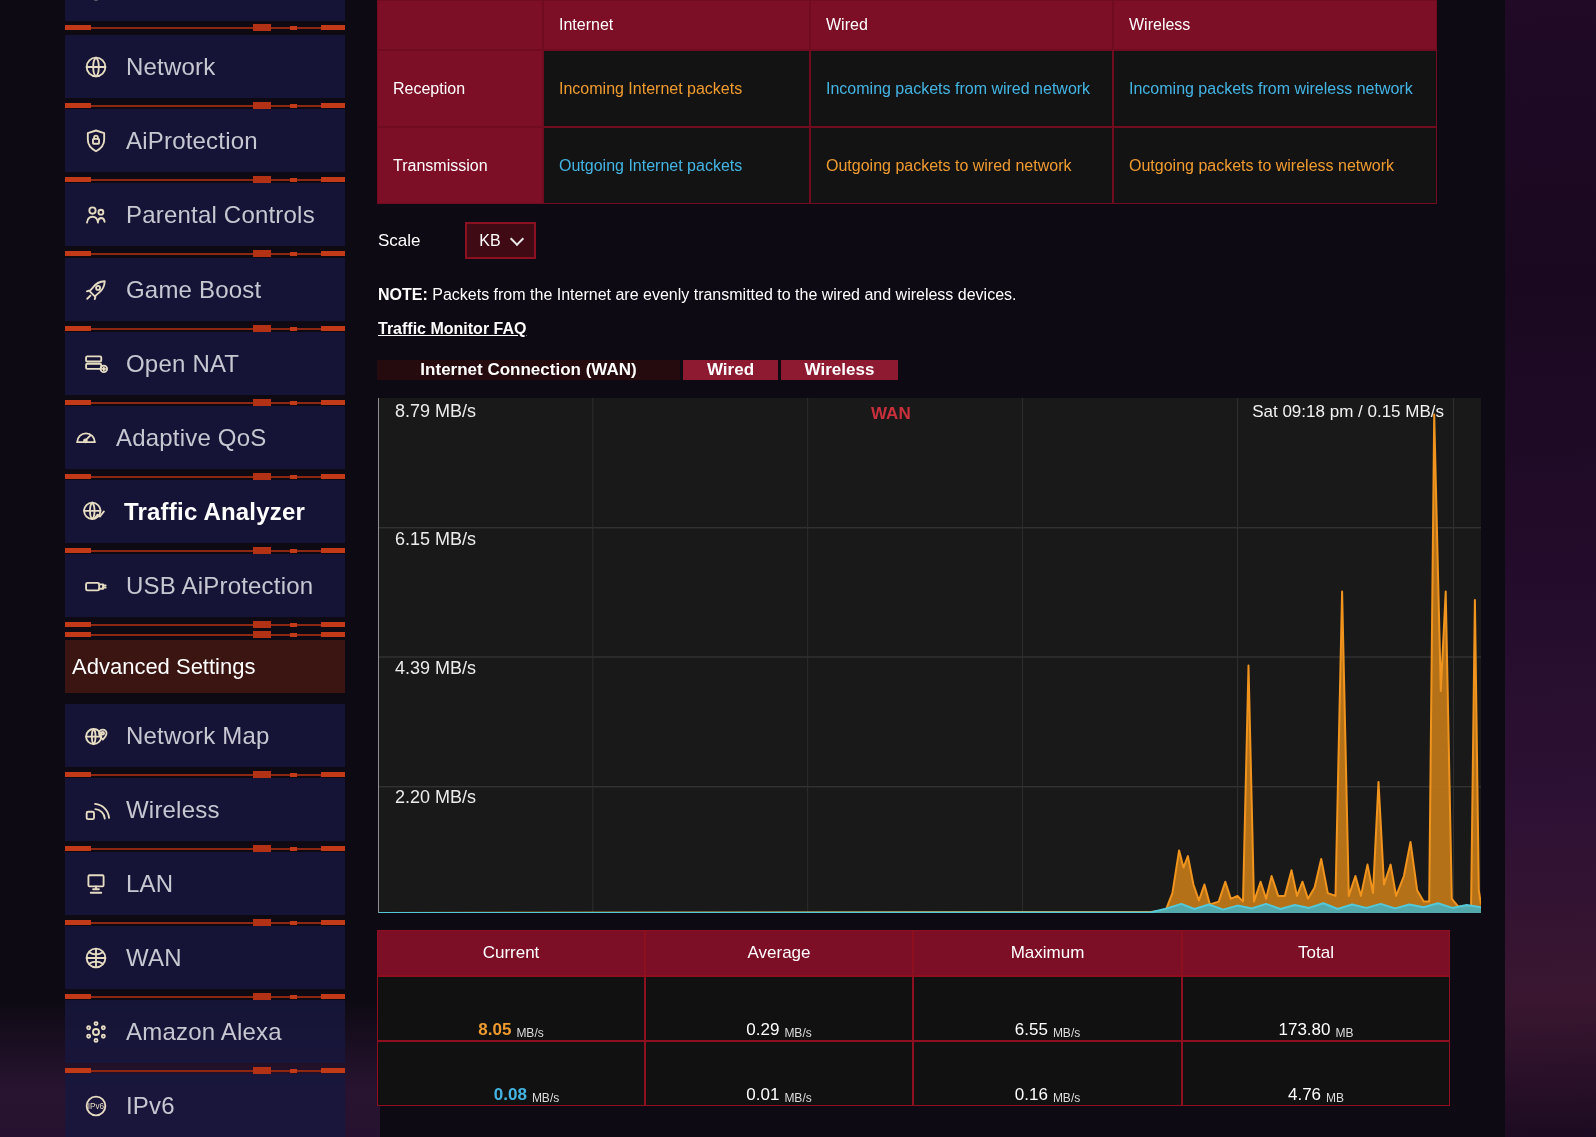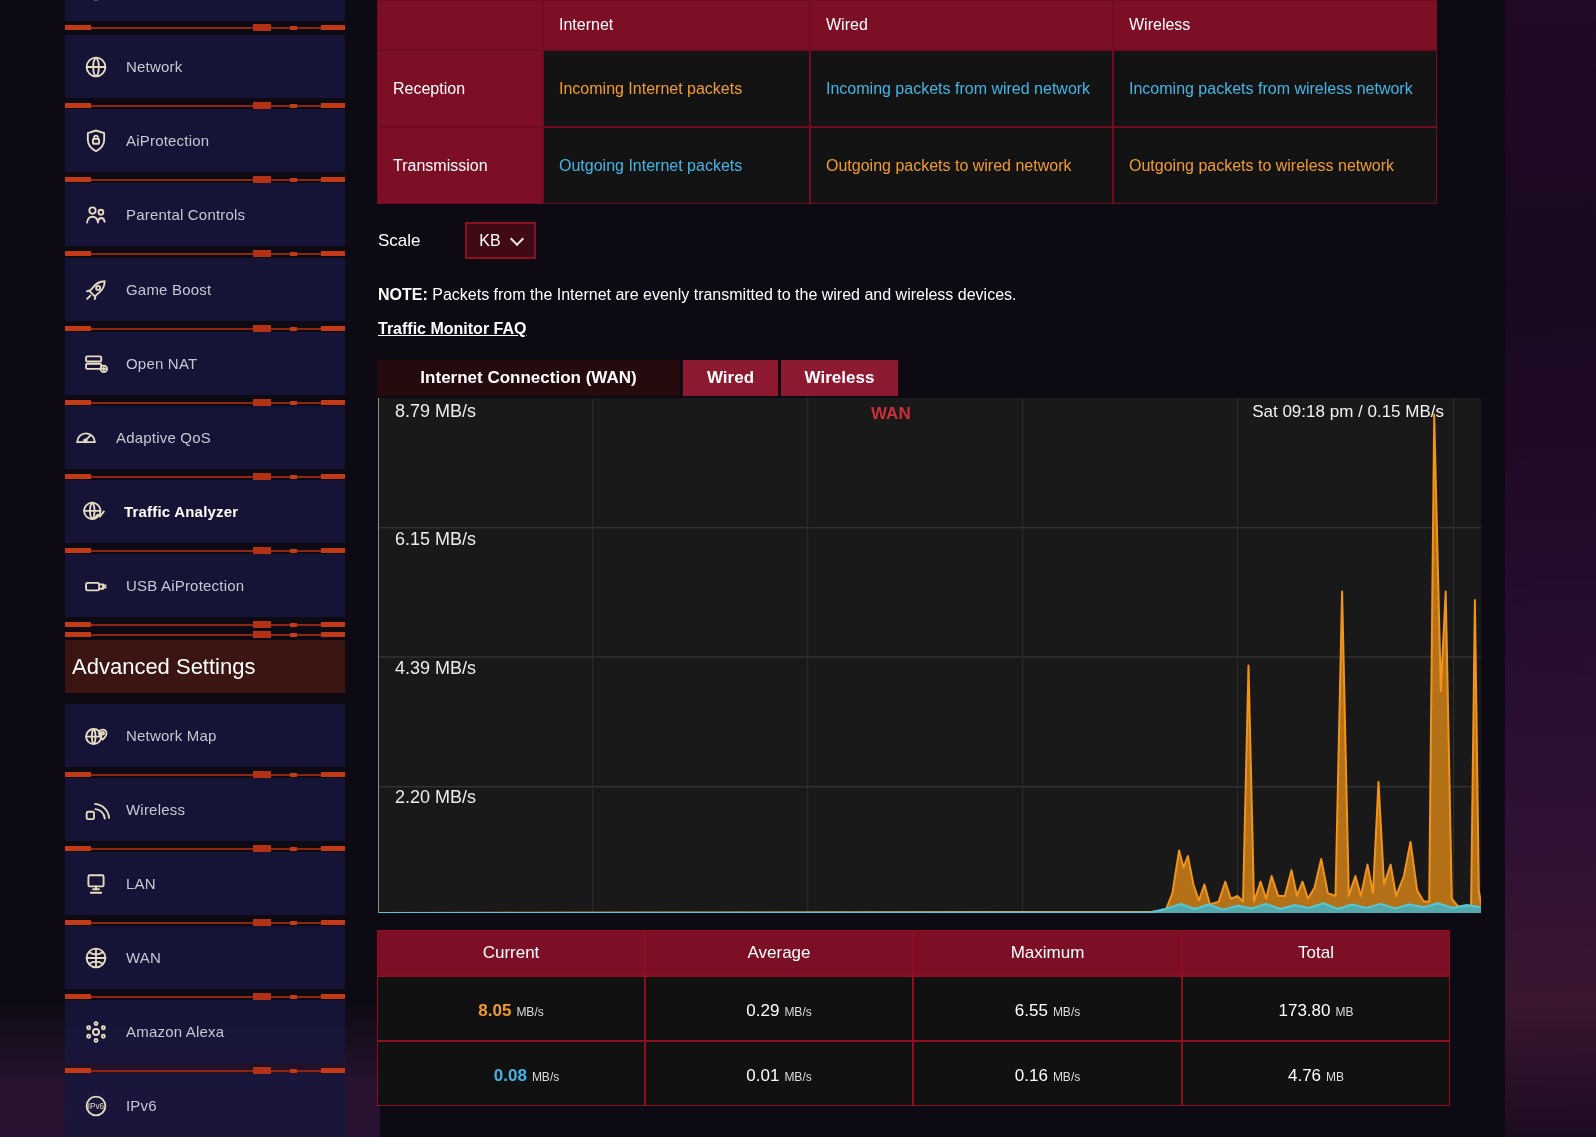--- a/index.html
+++ b/index.html
@@ -14,21 +14,21 @@
     background:linear-gradient(178deg,#200a26 0%,#1a0820 25%,#230c2b 50%,#2e1134 72%,#3a1630 88%,#1c0b22 100%);}
   .wp-bl{position:absolute;left:0;top:1000px;width:380px;height:137px;
     background:linear-gradient(180deg,rgba(20,10,30,0) 0%,rgba(62,26,72,.55) 65%,rgba(48,20,58,.75) 100%);}
   
   .sidebar{position:absolute;left:65px;top:0;width:280px;height:1137px;overflow:hidden;}
   .side-item{position:absolute;left:0;width:280px;height:63px;
     background:rgba(23,23,62,.82);display:flex;align-items:center;gap:16px;
     padding-left:17px;box-sizing:border-box;cursor:pointer;}
   .s-icon{width:28px;height:28px;flex:0 0 28px;display:flex;}
   .s-icon svg{width:28px;height:28px;}
-  .side-label{font-size:15px;color:#c7c7d2;letter-spacing:.2px;white-space:nowrap;}
+  .side-label{font-size:24px;color:#c7c7d2;letter-spacing:.2px;white-space:nowrap;}
   .side-item.active .side-label{color:#ffffff;font-weight:bold;}
   .sep{position:absolute;left:0;width:280px;height:8px;z-index:1;}
   .sep i{position:absolute;display:block;}
   .sep .l1{left:2px;right:2px;top:3px;height:2px;background:#8e2712;}
   .sep .n1{left:0;top:1px;width:26px;height:5px;background:#c23a18;}
   .sep .n2{left:188px;top:0;width:18px;height:7px;background:#b33114;}
   .sep .n3{left:225px;top:2px;width:7px;height:4px;background:#c23a18;}
   .sep .n4{right:0;top:1px;width:24px;height:5px;background:#c23a18;}
   .adv-header{position:absolute;left:0;top:640px;width:280px;height:53px;z-index:2;
     background:#3a1511;color:#fff;font-size:22px;display:flex;align-items:center;
@@ -50,40 +50,40 @@
     background:#400a15;border:2px solid #8a1022;box-sizing:border-box;cursor:pointer;
     display:flex;align-items:center;justify-content:center;gap:11px;color:#fff;font-size:16px;}
   .chev{width:8px;height:8px;border-right:2px solid #e8e8e8;border-bottom:2px solid #e8e8e8;
     transform:rotate(45deg);margin-top:-4px;}
   .note{position:absolute;left:378px;top:286px;font-size:16px;color:#fff;}
   .note .b{font-weight:bold;}
   .faq{position:absolute;left:378px;top:320px;font-size:16px;color:#fff;font-weight:bold;
     text-decoration:underline;cursor:pointer;}
   
   .tabs{position:absolute;left:377px;top:360px;display:flex;gap:3px;}
-  .tab{height:36px;display:flex;align-items:center;justify-content:center;
+  .tab{height:20px;display:flex;align-items:center;justify-content:center;
     font-size:17px;font-weight:bold;color:#fff;background:#8d1a31;cursor:pointer;}
   .tab.t0{width:303px;}
   .tab.t1{width:95px;}
   .tab.t2{width:117px;}
   .tab.active{background:#250a0e;}
   
   .chart{position:absolute;left:378px;top:398px;width:1102px;height:515px;
     background:#191919;border-left:1px solid #8f8f8f;box-sizing:content-box;}
   .chart svg{position:absolute;left:0;top:0;}
   .chart-wan{position:absolute;left:492px;top:6px;font-size:17px;font-weight:bold;color:#c9303c;}
   .chart-ts{position:absolute;right:37px;top:4px;font-size:17px;color:#f2f2f2;}
   
   .sum-table{position:absolute;left:377px;top:930px;display:grid;
     grid-template-columns:268px 268px 269px 268px;grid-template-rows:46px 65px 65px;
     background:#120309;}
   .st-cell{border:1px solid #8e0f1f;box-sizing:border-box;display:flex;align-items:baseline;
     justify-content:center;color:#fff;}
   .st-h{background:#7c0e26;font-size:17px;align-items:center;}
-  .st-d{background:#111111;padding-top:24px;}
+  .st-d{background:#111111;padding-top:24px;align-items:flex-end;}
   .num{font-size:17px;color:#fff;}
   .num.c-orange{color:#f09b30;font-weight:bold;}
   .num.c-blue{color:#44b4e4;font-weight:bold;margin-left:31px;}
   .unit{font-size:12px;color:#dddddd;margin-left:5px;}
 </style>
 </head>
 <body>
 
 <div class="wp-right"></div>
 <div class="wp-bl"></div>

